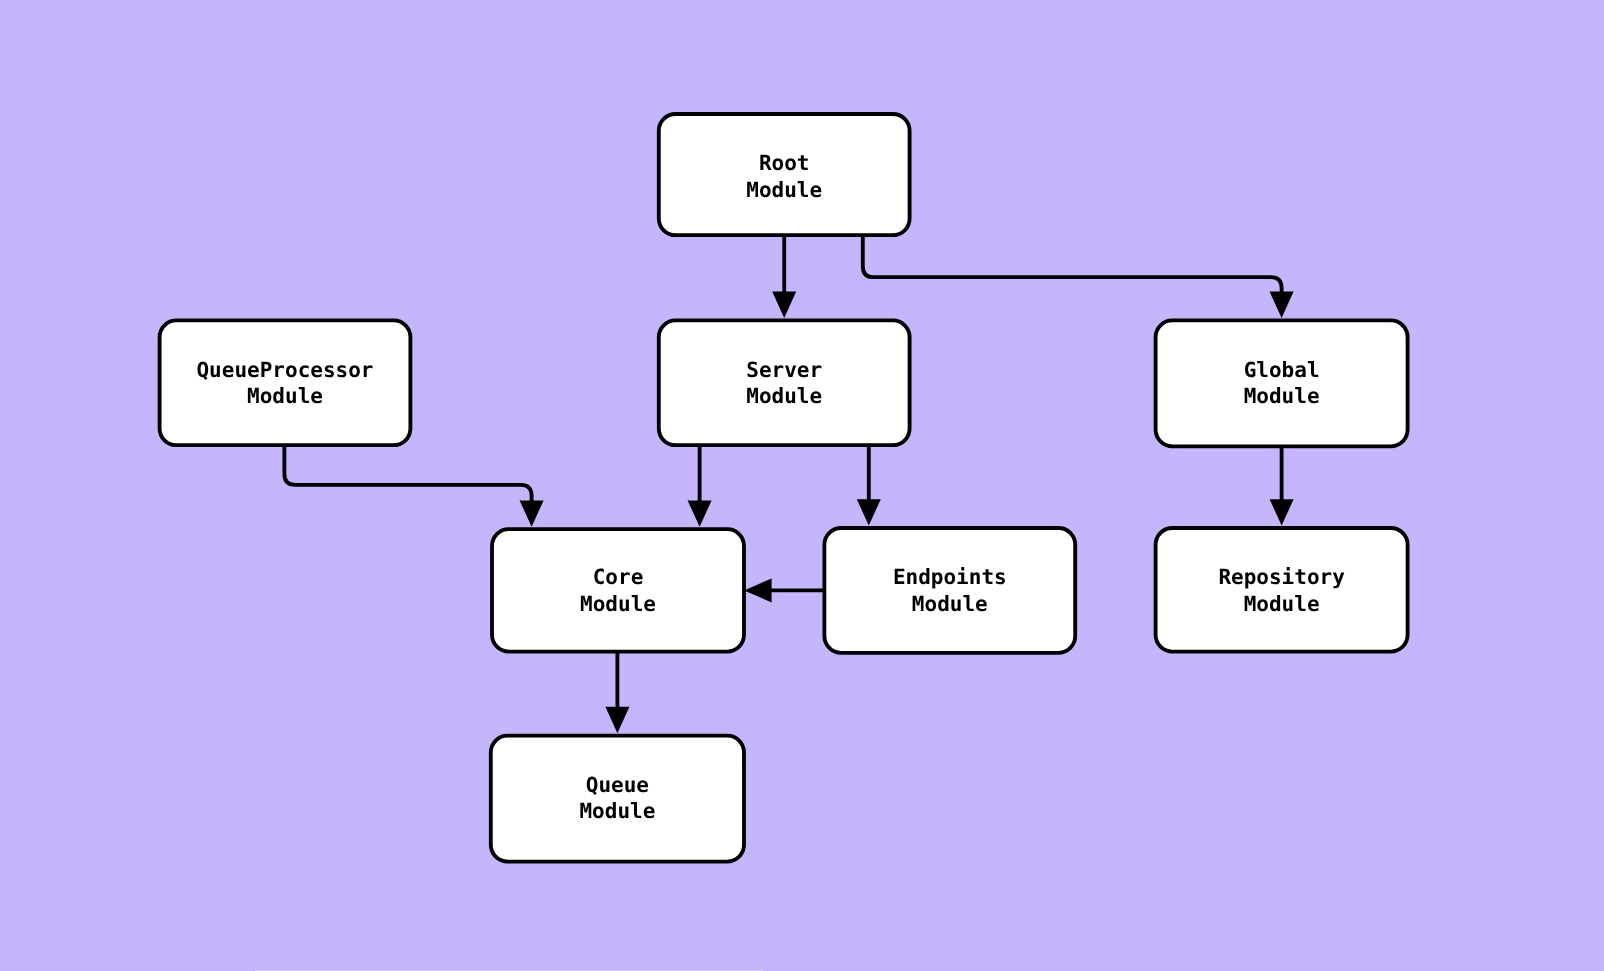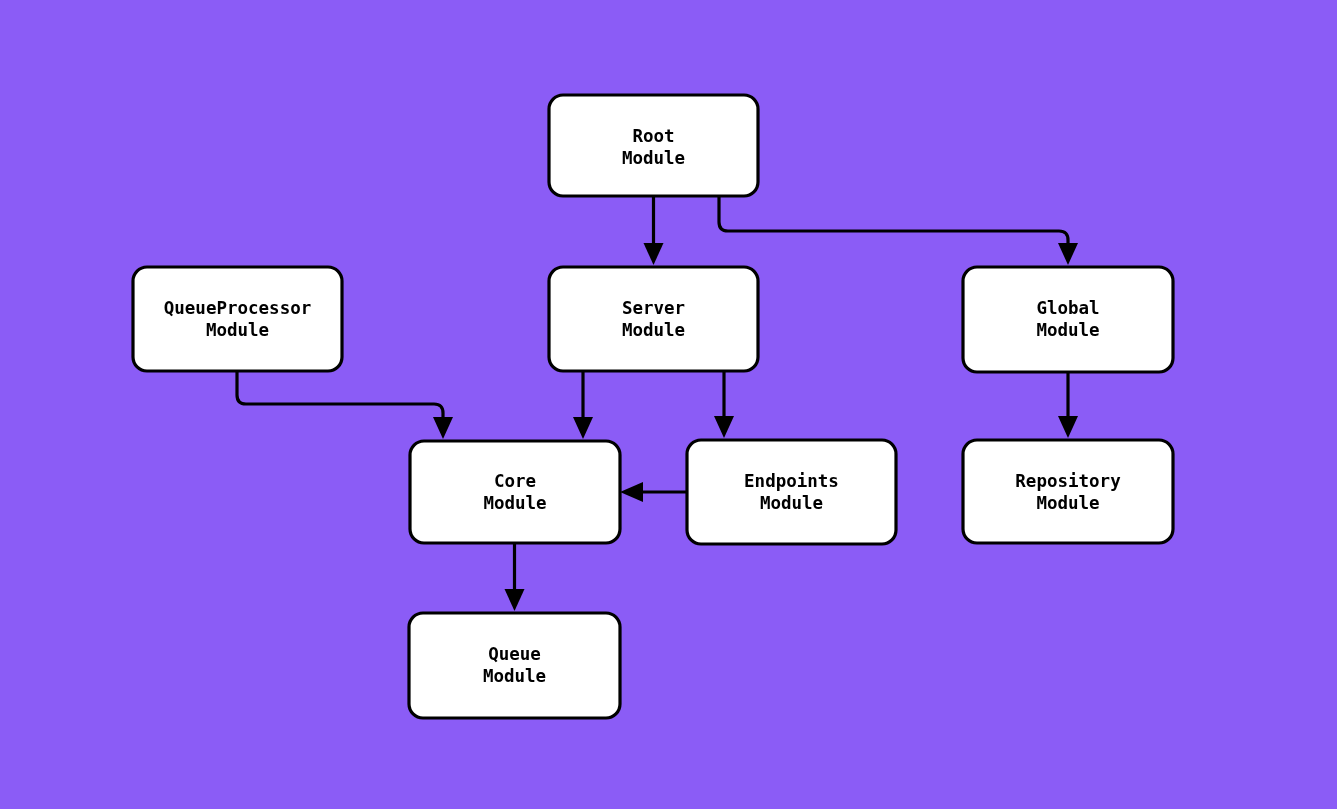--- a/index.html
+++ b/index.html
@@ -10,21 +10,21 @@
   body {
     width: 1337px;
     height: 809px;
     overflow: hidden;
     font-family: "DejaVu Sans Mono", monospace;
   }
   #diagram-root {
     position: relative;
     width: 1337px;
     height: 809px;
-    background: #8b5cf6;
+    background: #c4b5fd;
   }
   svg#graph {
     position: absolute;
     inset: 0;
     display: block;
   }
   .node-box {
     fill: #ffffff;
     stroke: #000000;
     stroke-width: 3.2;

